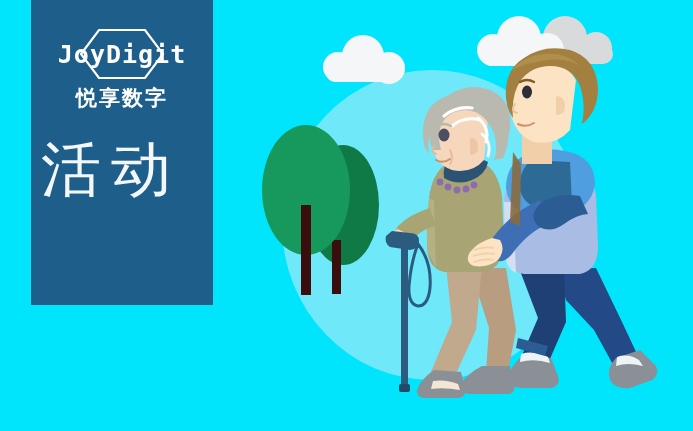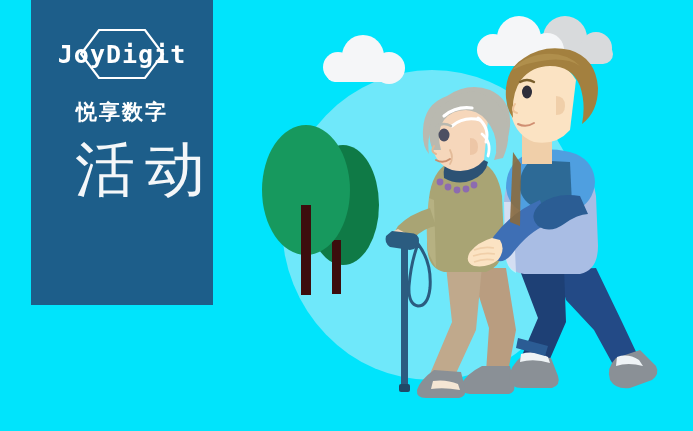--- a/index.html
+++ b/index.html
@@ -25,26 +25,26 @@
   .logo-mark{position:relative;width:150px;height:56px;}
   .logo-mark svg{position:absolute;left:0;top:0;}
   .logo-word{
     position:absolute;left:0;top:0;width:150px;height:56px;
     display:flex;align-items:center;justify-content:center;
     color:#ffffff;font-size:25px;font-weight:bold;letter-spacing:1px;
     font-family:"DejaVu Sans Mono","Liberation Mono",monospace;
     white-space:nowrap;
   }
   .logo-cn{
-    margin-top:16px;color:#ffffff;font-size:21px;font-weight:bold;letter-spacing:2px;
+    margin-top:2px;color:#ffffff;font-size:21px;font-weight:bold;letter-spacing:2px;
     font-family:Liberation Sans, sans-serif;
   }
   .title-block{
     position:absolute;left:0;top:136px;width:218px;
-    display:flex;flex-direction:column;align-items:center;
+    display:flex;flex-direction:row;align-items:center;
   }
   .title-line{
     color:#f4f7f9;font-size:60px;line-height:66px;letter-spacing:10px;
     text-indent:10px;font-weight:500;
     font-family:"DejaVu Sans","Liberation Sans",sans-serif;
   }
 </style>
 </head>
 <body>
 

